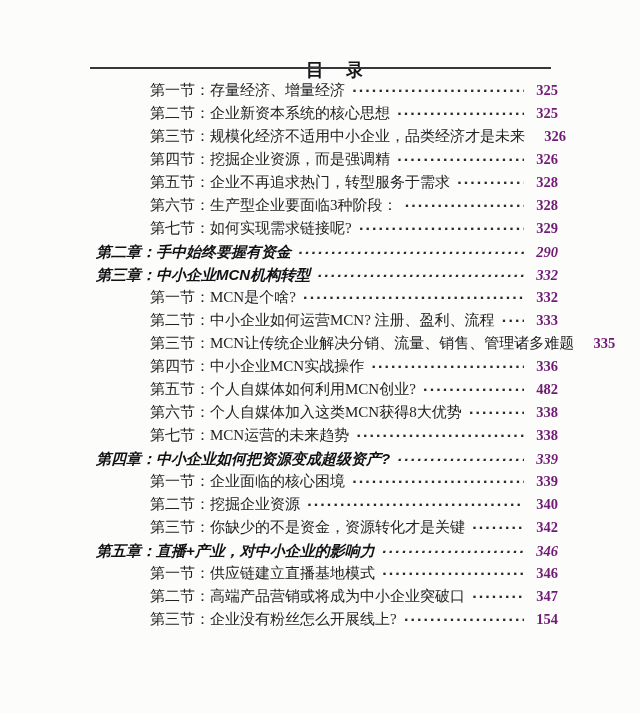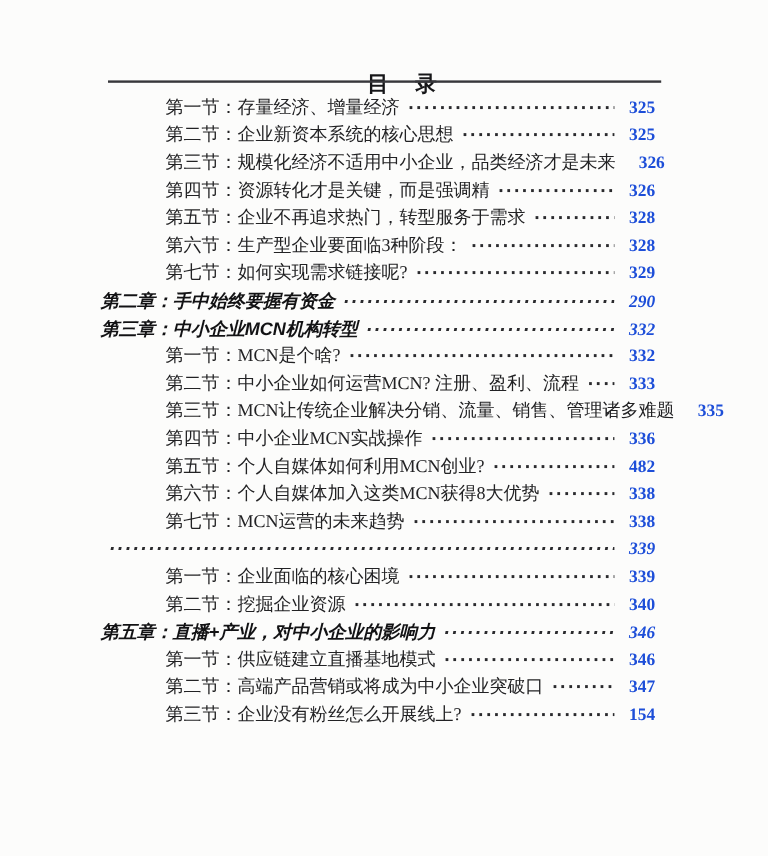--- a/index.html
+++ b/index.html
@@ -35,21 +35,21 @@
   .rule {
     position: absolute;
     left: 90px;
     top: 67px;
     width: 461px;
     height: 2px;
     background: #37373b;
   }
   .toc {
     position: absolute;
-    left: 84px;
+    left: 96px;
     top: 79px;
     width: 462px;
   }
   .row {
     display: flex;
     align-items: baseline;
     height: 23px;
     line-height: 23px;
     font-size: 15px;
     white-space: nowrap;
@@ -84,21 +84,21 @@
   .dots::after {
     content: "····································································································";
   }
   .pagenum {
     flex: 0 0 auto;
     min-width: 24px;
     text-align: right;
     font-family: "Liberation Serif", serif;
     font-size: 14.5px;
     font-weight: 600;
-    color: #1d4ed8;
+    color: #701a75;
   }
 </style>
 </head>
 <body>
 
 <div class="sheet">
   <h1 class="title">目　录</h1>
   <div class="rule"></div>
   <div class="toc" id="toc">
       <div class="row section">
@@ -110,21 +110,21 @@
     <span class="label">第二节：企业新资本系统的核心思想</span>
     <span class="dots"></span>
     <span class="pagenum">325</span>
   </div>
       <div class="row section">
     <span class="label">第三节：规模化经济不适用中小企业，品类经济才是未来</span>
     <span class="dots"></span>
     <span class="pagenum">326</span>
   </div>
       <div class="row section">
-    <span class="label">第四节：资源转化才是关键，而是强调精</span>
+    <span class="label">第四节：挖掘企业资源，而是强调精</span>
     <span class="dots"></span>
     <span class="pagenum">326</span>
   </div>
       <div class="row section">
     <span class="label">第五节：企业不再追求热门，转型服务于需求</span>
     <span class="dots"></span>
     <span class="pagenum">328</span>
   </div>
       <div class="row section">
     <span class="label">第六节：生产型企业要面临3种阶段：</span>
@@ -175,32 +175,38 @@
     <span class="label">第六节：个人自媒体加入这类MCN获得8大优势</span>
     <span class="dots"></span>
     <span class="pagenum">338</span>
   </div>
       <div class="row section">
     <span class="label">第七节：MCN运营的未来趋势</span>
     <span class="dots"></span>
     <span class="pagenum">338</span>
   </div>
       <div class="row chapter">
+    <span class="label">第四章：中小企业如何把资源变成超级资产?</span>
     <span class="dots"></span>
     <span class="pagenum">339</span>
   </div>
       <div class="row section">
     <span class="label">第一节：企业面临的核心困境</span>
     <span class="dots"></span>
     <span class="pagenum">339</span>
   </div>
       <div class="row section">
     <span class="label">第二节：挖掘企业资源</span>
     <span class="dots"></span>
     <span class="pagenum">340</span>
+  </div>
+      <div class="row section">
+    <span class="label">第三节：你缺少的不是资金，资源转化才是关键</span>
+    <span class="dots"></span>
+    <span class="pagenum">342</span>
   </div>
       <div class="row chapter">
     <span class="label">第五章：直播+产业，对中小企业的影响力</span>
     <span class="dots"></span>
     <span class="pagenum">346</span>
   </div>
       <div class="row section">
     <span class="label">第一节：供应链建立直播基地模式</span>
     <span class="dots"></span>
     <span class="pagenum">346</span>

